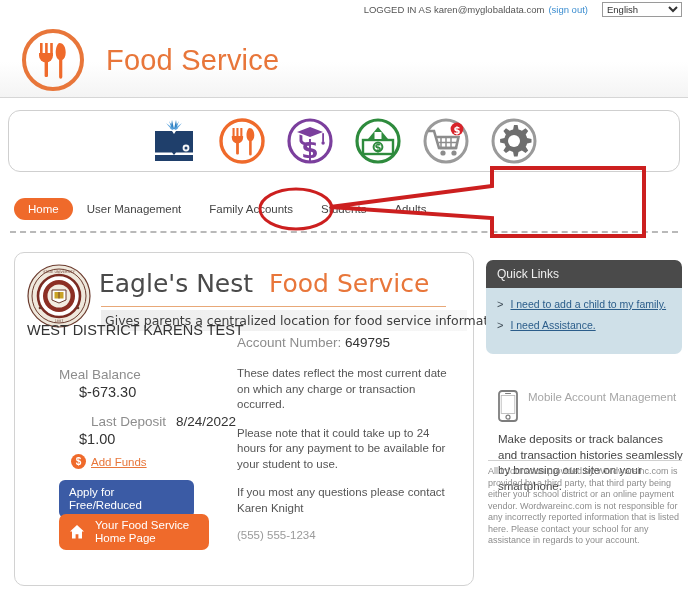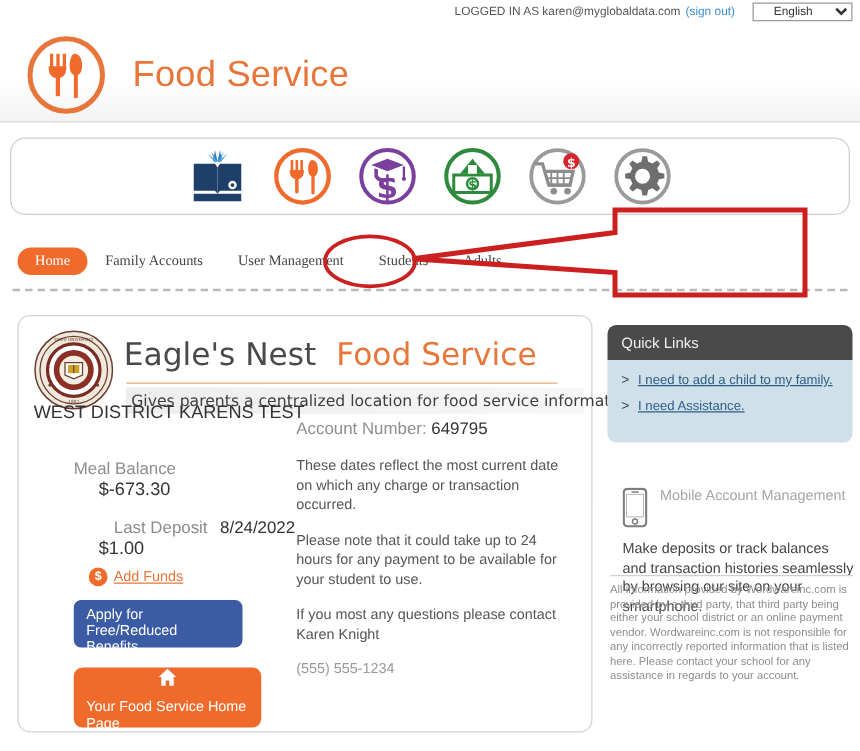--- a/index.html
+++ b/index.html
@@ -20,21 +20,21 @@
     display:flex;align-items:center;justify-content:flex-end;
     font-size:9.5px;color:#555;
   }
   .logged-in{white-space:nowrap;}
   .signout{color:#3b8dd0;text-decoration:none;}
   .lang-select{
     margin-left:14px;margin-right:6px;
     width:80px;height:15px;font-size:9.5px;
     font-family:"Liberation Sans",sans-serif;
     border:1px solid #9a9a9a;background:#fff;color:#333;
-    padding:0 12px;
+    padding:0 0;
   }
 
   
   .header{
     position:absolute;top:19px;left:0;width:688px;height:78px;
     background:linear-gradient(to bottom,#ffffff 0%,#ffffff 55%,#f4f4f4 100%);
     border-bottom:1px solid #d6d6d6;
   }
   .logo-wrap{position:absolute;left:22px;top:10px;display:flex;align-items:center;}
   .logo-circle{
@@ -57,21 +57,21 @@
     box-sizing:border-box;
   }
   .nav-icon{width:48px;height:48px;display:block;}
 
   
   .tabs{
     position:absolute;left:14px;top:196px;width:660px;height:26px;
     display:flex;align-items:center;gap:0px;
     font-size:11.5px;color:#444;
   }
-  .tab{padding:4px 14px;white-space:nowrap;cursor:pointer;font-family:Liberation Serif, serif;}
+  .tab{padding:4px 14px;white-space:nowrap;cursor:pointer;}
   .tab.active{
     background:#ef6a2b;color:#fff;border-radius:13px;
     padding:5px 14px;font-size:11.5px;
   }
   .dashed{
     position:absolute;left:10px;top:231px;width:668px;height:0;
     border-top:2px dashed #b9b9b9;
   }
 
   
@@ -124,23 +124,23 @@
   .btn{
     position:absolute;border:none;border-radius:7px;color:#fff;
     font-family:"Liberation Sans",sans-serif;font-size:11.5px;
     text-align:left;cursor:pointer;line-height:13px;
   }
   .btn-blue{
     left:44px;top:227px;width:135px;height:38px;background:#3b5ba5;
     padding:6px 10px;box-sizing:border-box;border-radius:6px;
   }
   .btn-orange{
-    left:44px;top:281px;width:150px;height:48px;background:#ef6a2b;
+    left:44px;top:261px;width:150px;height:36px;background:#ef6a2b;
     padding:0 10px;box-sizing:border-box;
-    display:flex;align-items:center;gap:10px;flex-direction:column;
+    display:flex;align-items:center;gap:10px;
   }
   .home-ico{width:16px;height:16px;flex:none;}
 
   .info-col{position:absolute;left:222px;top:82px;width:222px;}
   .acct-num{font-size:13.5px;color:#8d8d8d;margin-bottom:16px;}
   .acct-num b{color:#333;font-weight:400;}
   .info-p{font-size:11.5px;color:#555;line-height:15.5px;margin:0 0 13px 0;}
   .info-phone{font-size:11.5px;color:#9a9a9a;margin:0;}
 
   
@@ -282,22 +282,22 @@
       <circle cx="24" cy="24" r="21" fill="none" stroke="#9a9a9a" stroke-width="3"></circle>
       <g fill="#6e6e6e">
         <path d="M24 8 l3.6 0 l0.9 4.4 a12.5 12.5 0 0 1 3.4 1.4 l3.7 -2.5 l2.6 2.6 l-2.5 3.7 a12.5 12.5 0 0 1 1.4 3.4 l4.4 0.9 l0 3.6 l-4.4 0.9 a12.5 12.5 0 0 1 -1.4 3.4 l2.5 3.7 l-2.6 2.6 l-3.7 -2.5 a12.5 12.5 0 0 1 -3.4 1.4 l-0.9 4.4 l-3.6 0 l-0.9 -4.4 a12.5 12.5 0 0 1 -3.4 -1.4 l-3.7 2.5 l-2.6 -2.6 l2.5 -3.7 a12.5 12.5 0 0 1 -1.4 -3.4 l-4.4 -0.9 l0 -3.6 l4.4 -0.9 a12.5 12.5 0 0 1 1.4 -3.4 l-2.5 -3.7 l2.6 -2.6 l3.7 2.5 a12.5 12.5 0 0 1 3.4 -1.4 z"></path>
         <circle cx="24" cy="24" r="6" fill="#ffffff"></circle>
       </g>
     </svg>
   </div>
 
   <div class="tabs">
     <div class="tab active">Home</div>
+    <div class="tab">User Management</div>
     <div class="tab">Family Accounts</div>
-    <div class="tab">User Management</div>
     <div class="tab">Students</div>
     <div class="tab">Adults</div>
   </div>
   <div class="dashed"></div>
 
   <div class="card">
 
     <svg class="seal" viewBox="0 0 64 64">
       <circle cx="32" cy="32" r="31" fill="#efe8dc" stroke="#6b3b2e" stroke-width="1.2"></circle>
       <circle cx="32" cy="32" r="27" fill="none" stroke="#6b3b2e" stroke-width="1"></circle>

